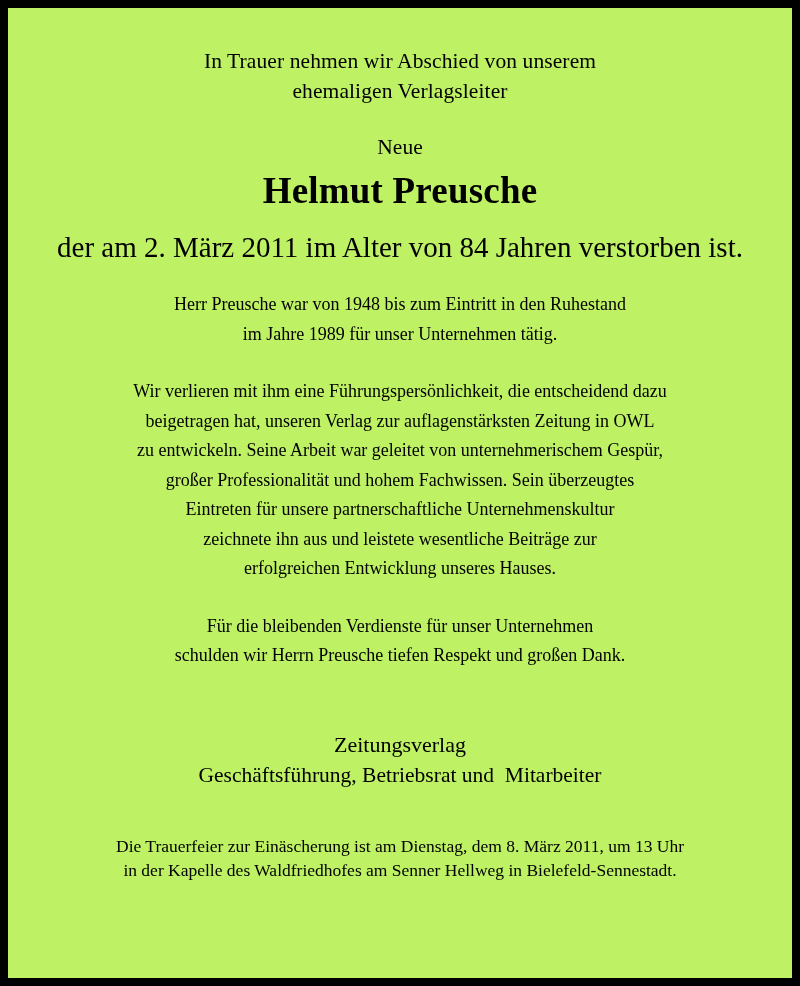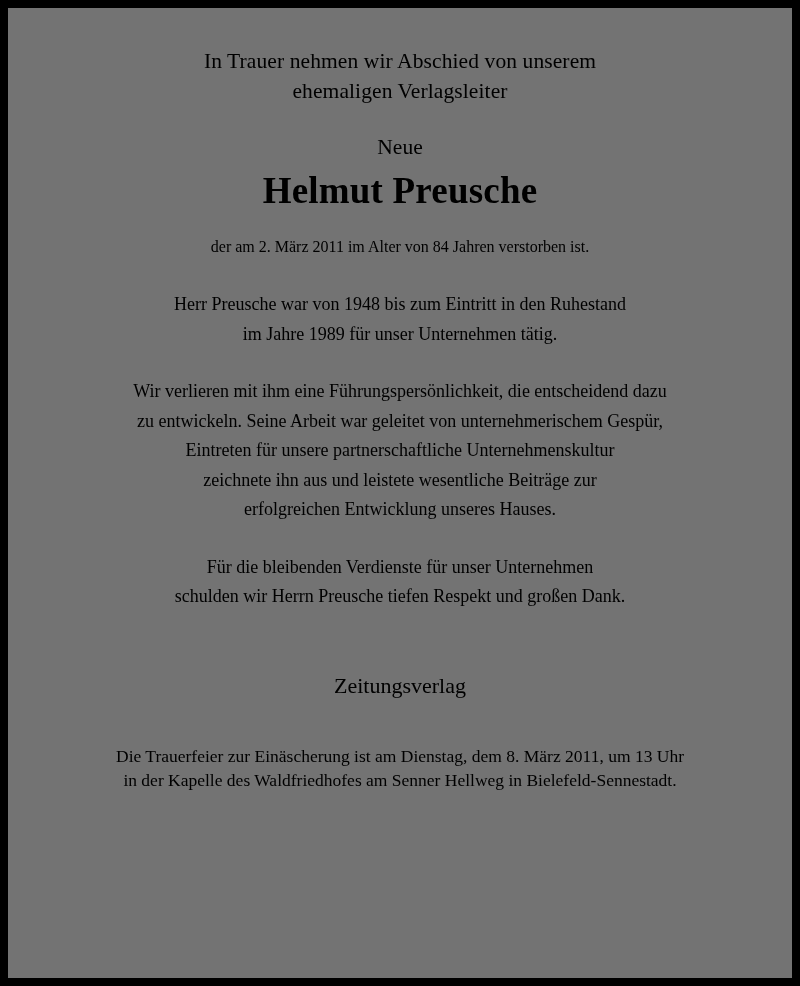--- a/index.html
+++ b/index.html
@@ -22,21 +22,21 @@
     border: 8px solid #000000;
     background: #ffffff;
     padding: 0;
     position: relative;
   }
 
   .inner {
     box-sizing: border-box;
     width: 100%;
     height: 100%;
-    background: #737373;
+    background: #bef264;
     padding: 38px 28px 14px 28px;
     text-align: center;
   }
 
   .block {
     text-align: center;
   }
 
   .line {
     display: block;
@@ -61,21 +61,21 @@
   .name {
     font-size: 37px;
     font-weight: bold;
     line-height: 46px;
     letter-spacing: 0.2px;
     margin-top: 6px;
   }
 
   
   .died {
-    font-size: 16px;
+    font-size: 29px;
     line-height: 30px;
     margin-top: 18px;
   }
 
   .para {
     font-size: 18px;
     line-height: 29.5px;
     margin-top: 28px;
   }
 
@@ -119,34 +119,37 @@
 
     <div class="block died">der am 2. März 2011 im Alter von 84 Jahren verstorben ist.</div>
 
     <div class="block para">
       <span class="line">Herr Preusche war von 1948 bis zum Eintritt in den Ruhestand</span>
       <span class="line">im Jahre 1989 für unser Unternehmen tätig.</span>
     </div>
 
     <div class="block para para-main">
       <span class="line">Wir verlieren mit ihm eine Führungspersönlichkeit, die entscheidend dazu</span>
+      <span class="line">beigetragen hat, unseren Verlag zur auflagenstärksten Zeitung in OWL</span>
       <span class="line">zu entwickeln. Seine Arbeit war geleitet von unternehmerischem Gespür,</span>
+      <span class="line">großer Professionalität und hohem Fachwissen. Sein überzeugtes</span>
       <span class="line">Eintreten für unsere partnerschaftliche Unternehmenskultur</span>
       <span class="line">zeichnete ihn aus und leistete wesentliche Beiträge zur</span>
       <span class="line">erfolgreichen Entwicklung unseres Hauses.</span>
     </div>
 
     <div class="block para">
       <span class="line">Für die bleibenden Verdienste für unser Unternehmen</span>
       <span class="line">schulden wir Herrn Preusche tiefen Respekt und großen Dank.</span>
     </div>
 
 
     <div class="block sig">
       <span class="line sig-bold">Zeitungsverlag</span>
+      <span class="line sig-reg">Geschäftsführung, Betriebsrat und  Mitarbeiter</span>
     </div>
 
     <div class="block footnote">
       <span class="line">Die Trauerfeier zur Einäscherung ist am Dienstag, dem 8. März 2011, um 13 Uhr</span>
       <span class="line">in der Kapelle des Waldfriedhofes am Senner Hellweg in Bielefeld-Sennestadt.</span>
     </div>
 
   </div>
 </div>
 

